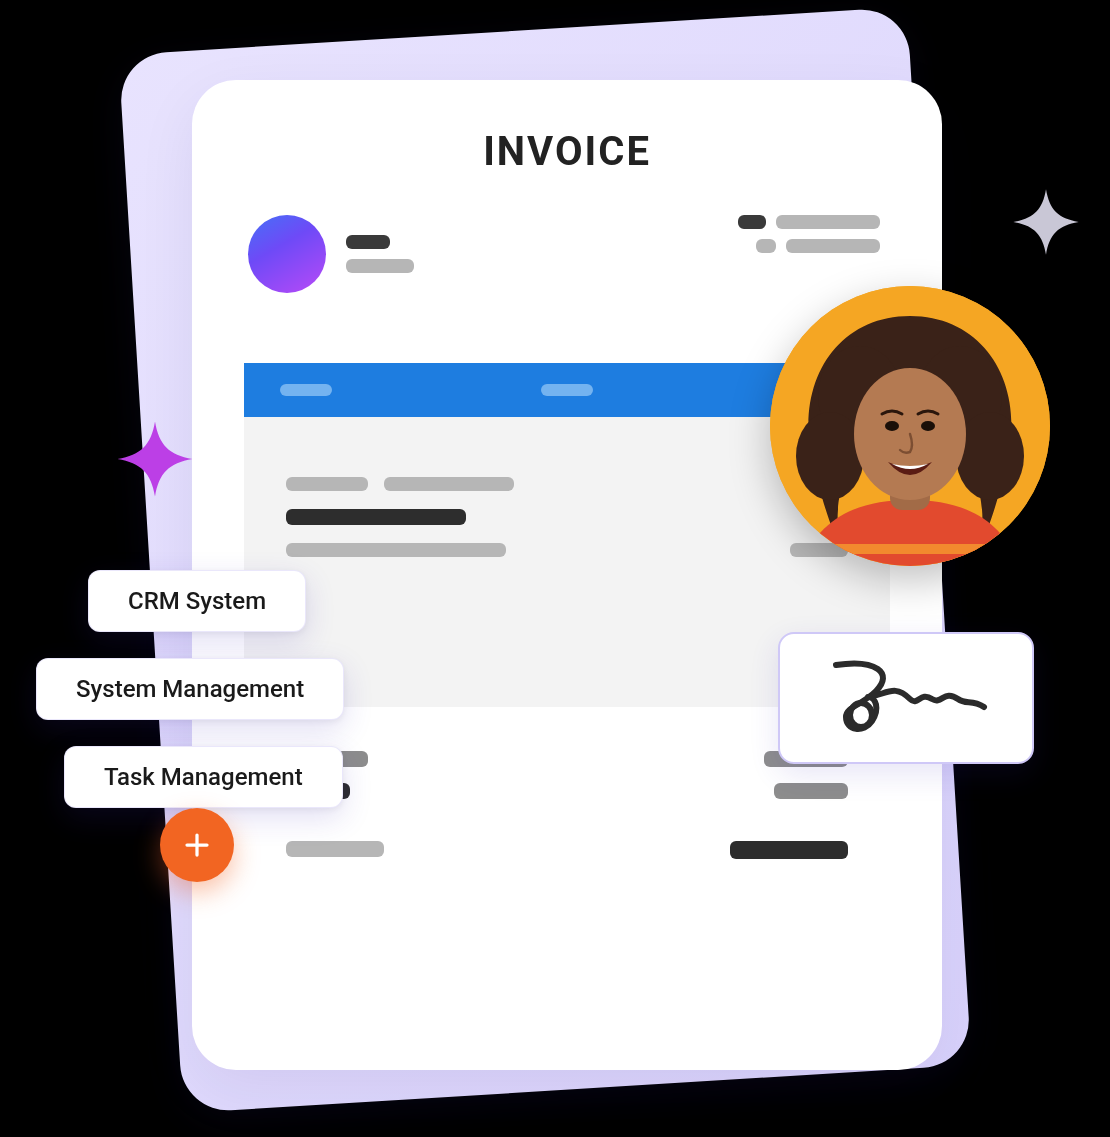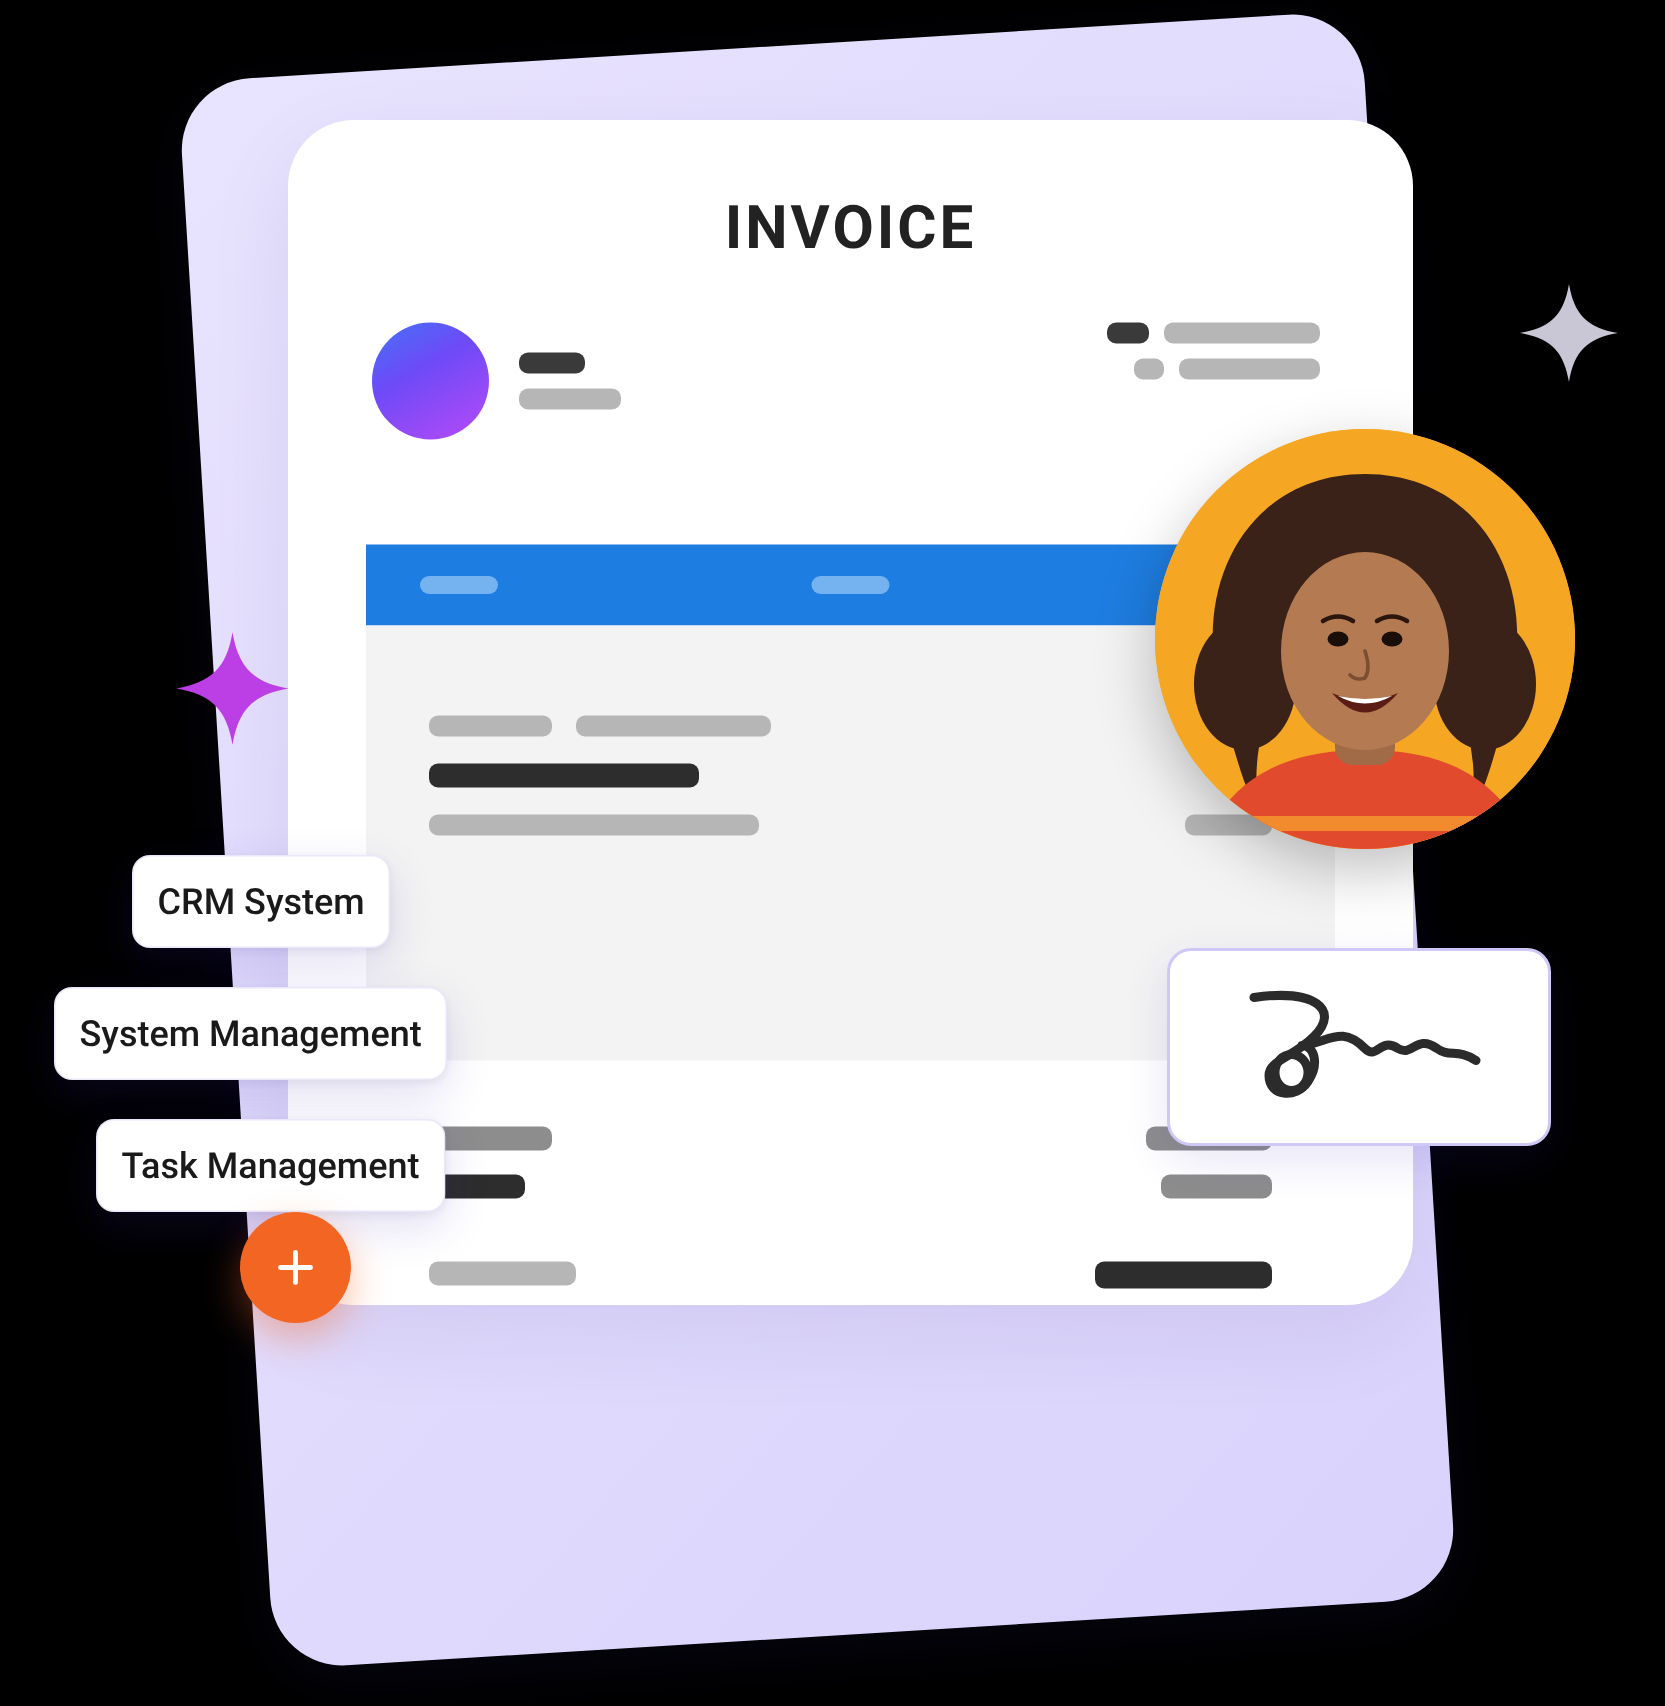--- a/index.html
+++ b/index.html
@@ -26,21 +26,21 @@
     border-radius: 48px;
     transform: rotate(-3.5deg);
     box-shadow: 0 10px 40px rgba(80,60,200,0.08);
   }
   
   .invoice-card {
     position: absolute;
     left: 192px;
     top: 80px;
     width: 750px;
-    height: 790px;
+    height: 990px;
     background: #fff;
     border-radius: 44px;
     box-shadow: 0 20px 60px rgba(30,20,80,0.07);
     padding: 48px 52px 0 52px;
   }
   .invoice-title {
     text-align: center;
     font-size: 40px;
     font-weight: 700;
     letter-spacing: 2px;
@@ -89,21 +89,21 @@
     padding: 44px 42px 0 42px;
   }
   .totals-left, .totals-right { display:flex; flex-direction:column; gap:16px;}
   .totals-right { align-items:flex-end;}
 
   
   .tag {
     position:absolute;
     background:#fff;
     border-radius:12px;
-    padding: 16px 16px;
+    padding: 16px 39px;
     font-size: 24px;
     font-weight:500;
     color:#1a1a1a;
     box-shadow: 0 10px 30px rgba(60,40,180,0.15), 0 2px 6px rgba(0,0,0,0.06);
     border: 1px solid rgba(170,160,240,0.25);
     white-space:nowrap;
   }
   .tag1 { left: 88px; top: 570px;}
   .tag2 { left: 36px; top: 658px;}
   .tag3 { left: 64px; top: 746px;}

